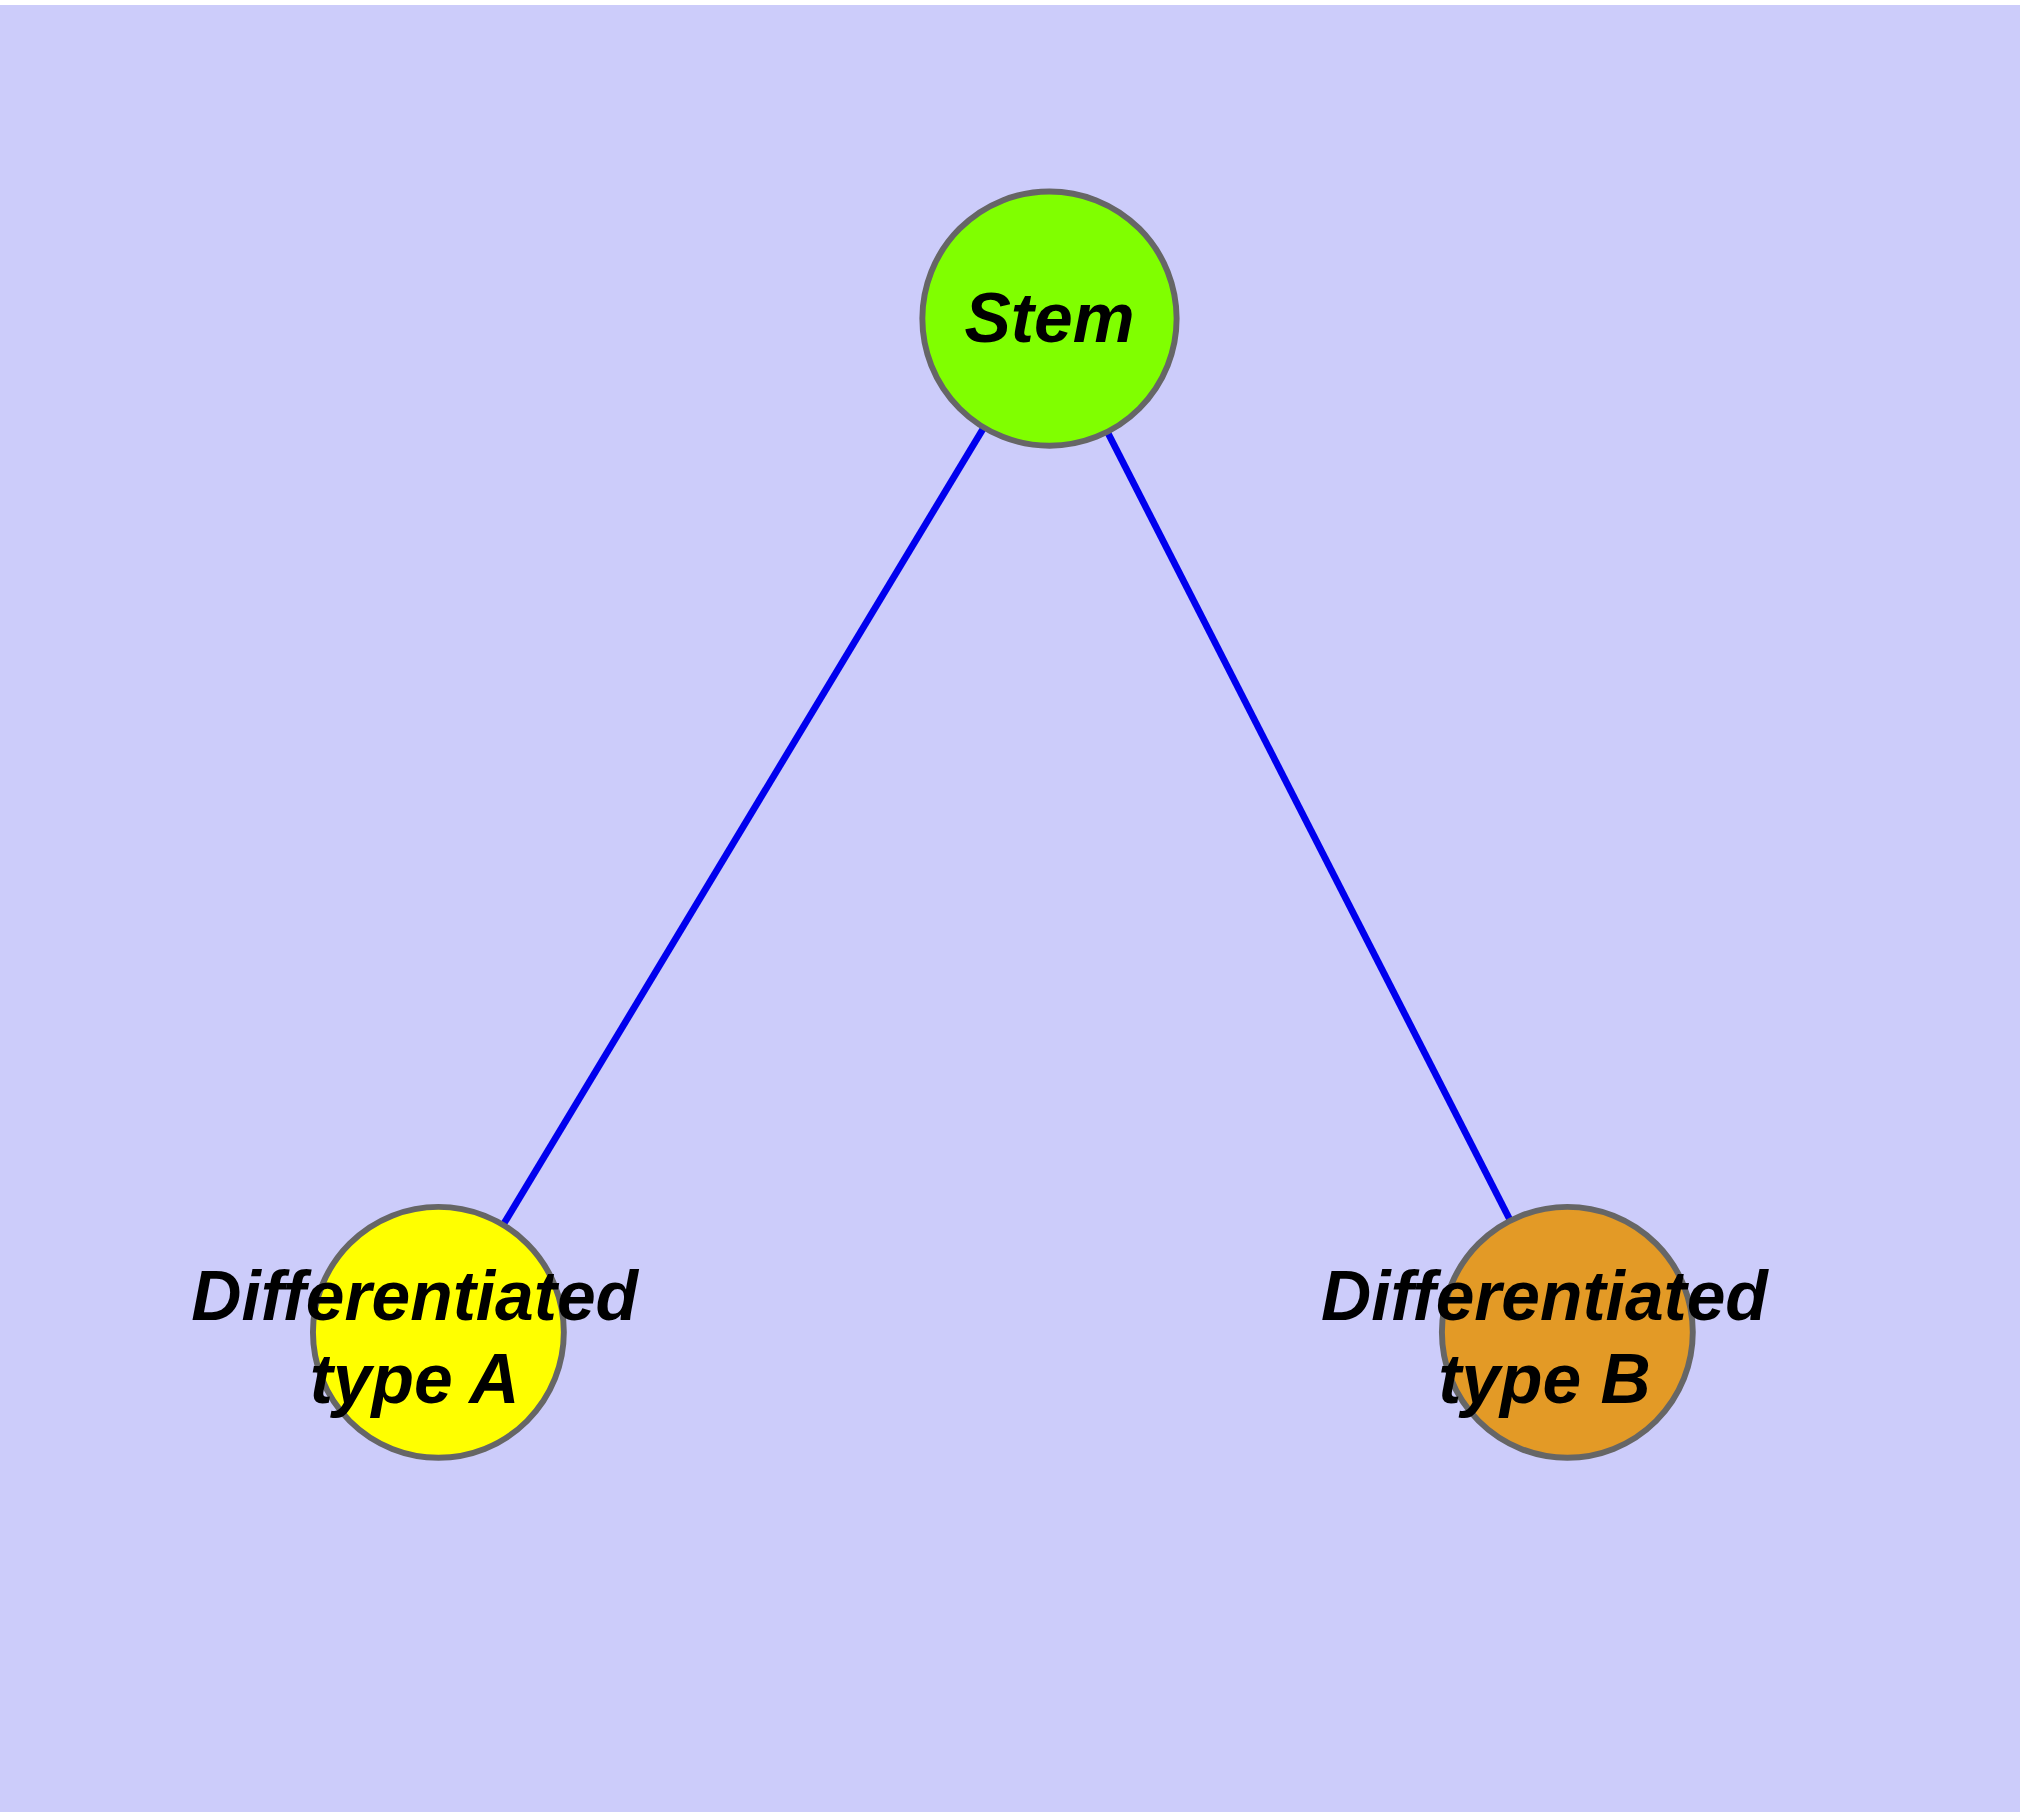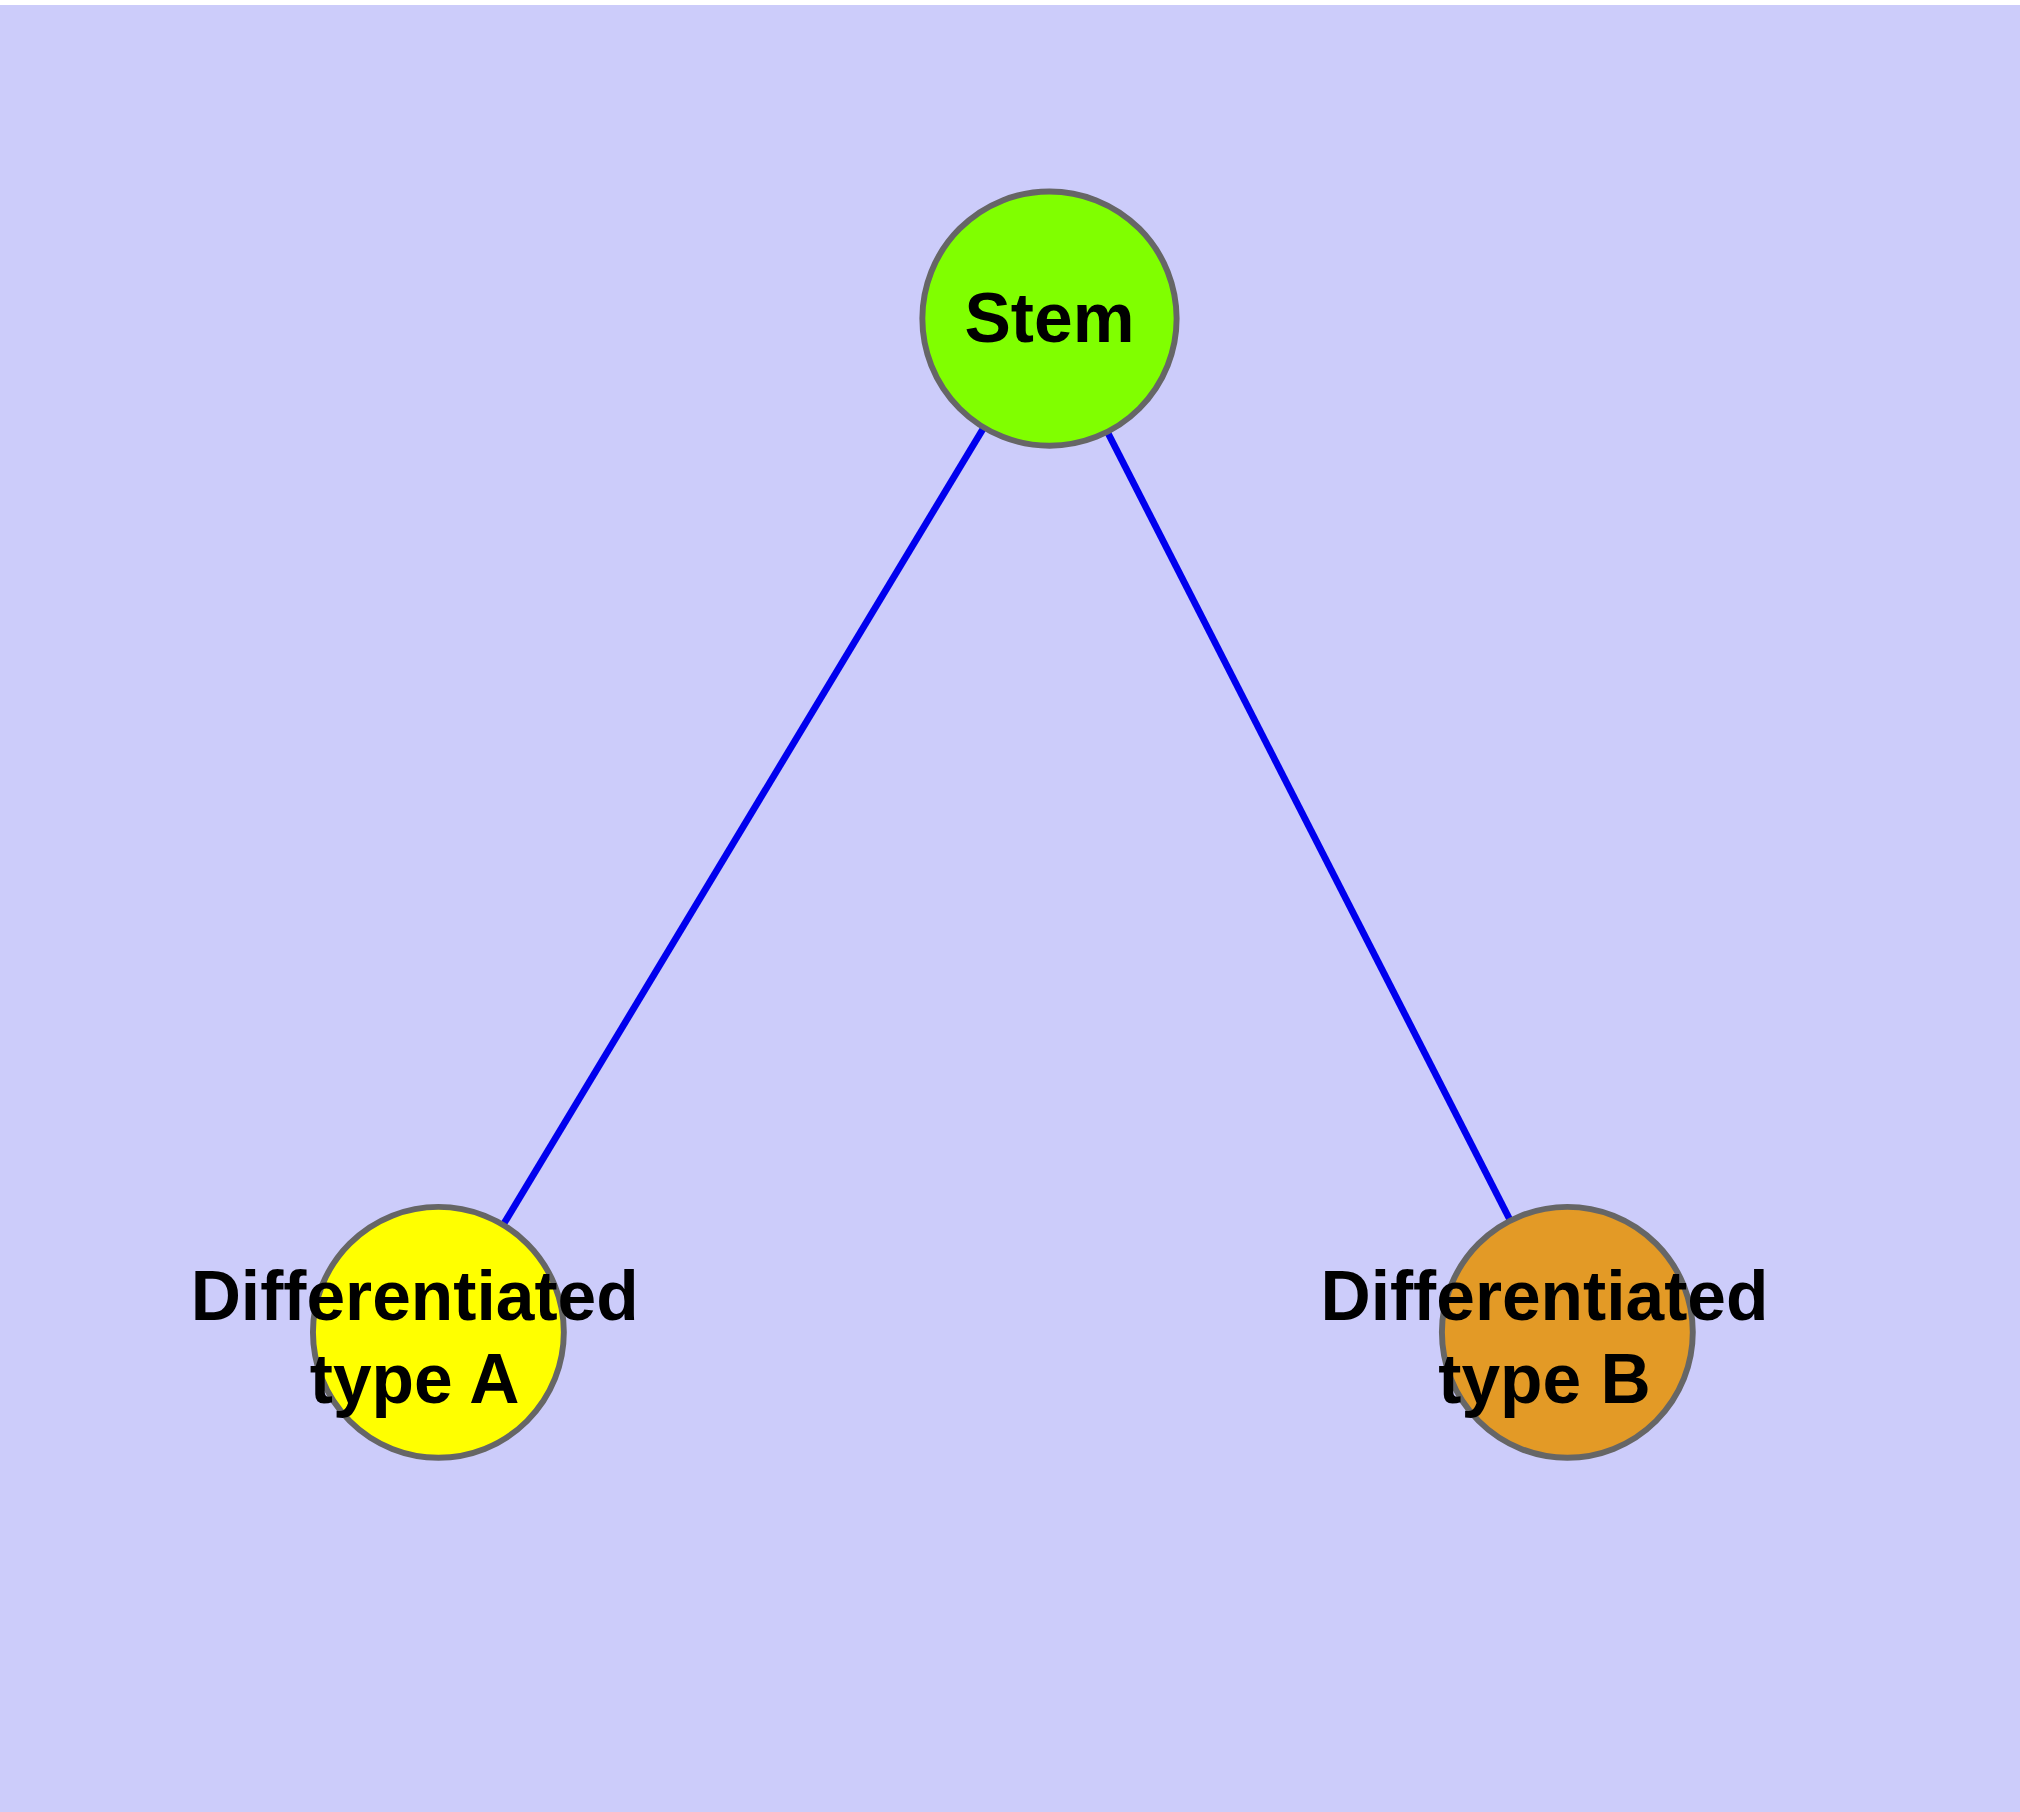--- a/index.html
+++ b/index.html
@@ -57,21 +57,21 @@
     font-weight: bold;
     font-size: 82px;
     fill: #000000;
     text-anchor: middle;
   }
 </style>
 </head>
 <body>
 
 <div id="canvas" style="background: rgb(255, 255, 255);">
-  <div id="plot-area" style="background: rgb(204, 204, 250);">
+  <div id="plot-area" style="background: rgb(204, 204, 250); font-style: italic;">
     <svg id="graph-svg" viewBox="0 0 2384 2132">
 
       <g>
         <line class="edge-line" id="edge-0" x1="1160.557279481211" y1="498.4625433293641" x2="593.4101509118717" y2="1439.2502905816941" stroke="#0000ee" stroke-width="8"></line>
         <line class="edge-line" id="edge-1" x1="1306.2410754139553" y1="503.5782752783807" x2="1781.668805591564" y2="1434.2027683919978" stroke="#0000ee" stroke-width="8"></line>
       </g>
 
       <g>
         <g>
           <circle class="node-circle" id="circle-1" cx="517" cy="1566" r="148" fill="#ffff00" stroke="#666666"></circle>

